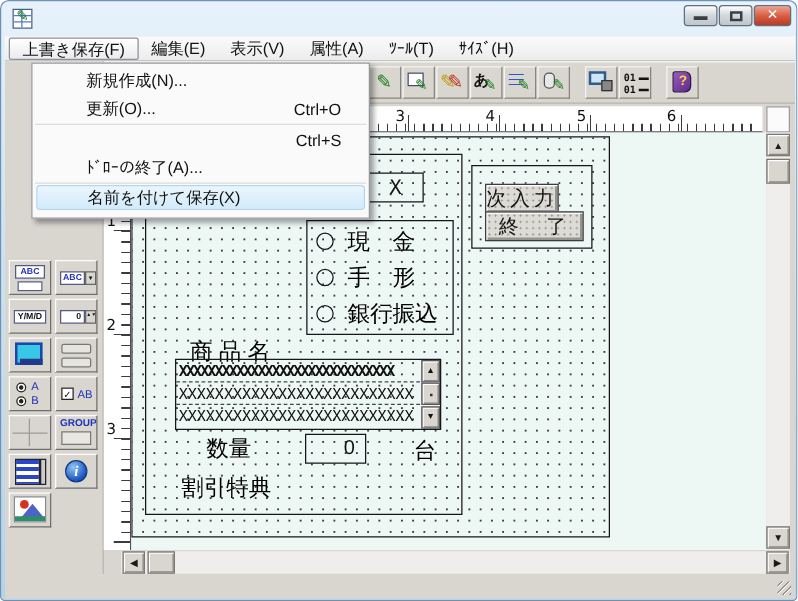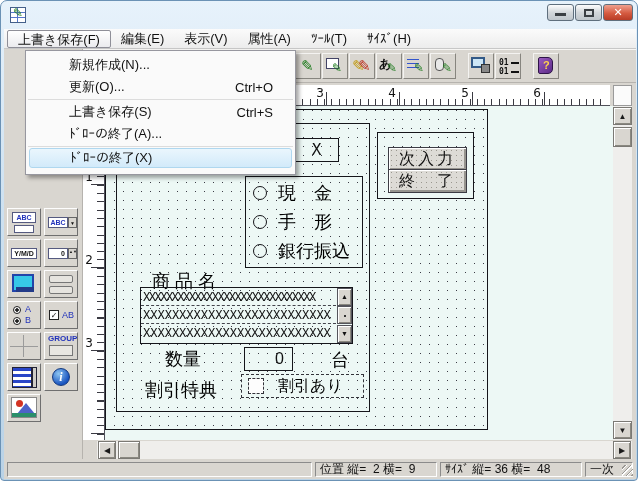--- a/index.html
+++ b/index.html
@@ -264,81 +264,71 @@
     <span class="abs jp" style="left:173px;top:77px">現　金</span>
     <div class="abs radio" style="left:148px;top:109px"></div>
     <span class="abs jp" style="left:173px;top:106px">手　形</span>
     <div class="abs radio" style="left:148px;top:138px"></div>
     <span class="abs jp" style="left:173px;top:135px">銀行振込</span>
 
     <span class="abs jp" style="left:47px;top:165px">商 品 名</span>
 
     <div class="abs blk" style="left:35px;top:181px;width:213px;height:57px">
       <div style="position:absolute;left:0;top:0;right:16px">
-        <div class="xrow" style="font-weight:normal;letter-spacing:-1.5px">XXXXXXXXXXXXXXXXXXXXXXXXXXXXXX</div>
+        <div class="xrow" style="font-weight:bold;letter-spacing:-1.5px">XXXXXXXXXXXXXXXXXXXXXXXXXXXXXX</div>
         <div class="xrow">XXXXXXXXXXXXXXXXXXXXXXXXXX</div>
         <div class="xrow" style="border-bottom:none">XXXXXXXXXXXXXXXXXXXXXXXXXX</div>
       </div>
       <div class="lsb" style="right:0;top:0"><span>▲</span></div>
       <div class="lsb" style="right:0;top:18px">
           <div style="position:absolute;left:6px;top:8px;width:2px;height:2px;background:#333"></div>
         </div>
       <div class="lsb" style="right:0;top:37px"><span>▼</span></div>
     </div>
 
     <span class="abs jp" style="left:60px;top:243px">数量</span>
     <div class="abs blk" style="left:139px;top:241px;width:49px;height:24px;text-align:right;font-size:16px;line-height:22px;padding-right:8px">0</div>
     <span class="abs jp" style="left:226px;top:244px">台</span>
 
     <span class="abs jp" style="left:40px;top:274px">割引特典</span>
-    <div class="abs dash" style="left:136px;top:268px;width:123px;height:24px">
-      <div class="dash" style="position:absolute;left:6px;top:3px;width:16px;height:16px;background:#fdfdfd"></div>
-      <span class="jp" style="position:absolute;left:36px;top:1px;font-size:16px">割引あり</span>
-    </div>
 
     <div class="abs blk" style="left:272px;top:26px;width:97px;height:67px">
-      <div class="fbtn" style="position:absolute;left:10px;top:14px;width:79px;height:24px">次入力</div>
+      <div class="fbtn" style="position:absolute;left:10px;top:14px;width:59px;height:24px">次入力</div>
       <div class="fbtn" style="position:absolute;left:10px;top:36px;width:79px;height:24px">終　了</div>
     </div>
   </div>
 
   <div class="abs" style="left:612px;top:84px;width:19px;height:21px;background:#fbfbfb;border:1px solid #9a9a9a"></div>
   <div class="abs strack" style="left:612px;top:105px;width:19px;height:334px">
     <div class="sbtn" style="position:absolute;left:0;top:1px;width:19px;height:18px;line-height:17px"><span>▲</span></div>
     <div class="sbtn" style="position:absolute;left:0;top:21px;width:19px;height:20px"></div>
     <div class="sbtn" style="position:absolute;left:0;bottom:1px;width:19px;height:18px;line-height:17px"><span>▼</span></div>
   </div>
 
   <div class="abs strack" style="left:96px;top:440px;width:535px;height:18px">
     <div class="sbtn" style="position:absolute;left:1px;top:0;width:18px;height:18px;line-height:17px"><span>◀</span></div>
     <div class="sbtn" style="position:absolute;left:21px;top:0;width:22px;height:18px"></div>
     <div class="sbtn" style="position:absolute;right:1px;top:0;width:18px;height:18px;line-height:17px"><span>▶</span></div>
   </div>
 
-  <div class="abs statusbar">
-    <div class="sp" style="flex:1"></div>
-    <div class="sp" style="width:122px">位置 縦=  2 横=  9</div>
-    <div class="sp" style="width:142px">ｻｲｽﾞ 縦= 36 横=  48</div>
-    <div class="sp" style="width:48px">一次</div>
-  </div>
   <div class="grip"></div>
 
   <div class="abs popup">
     <div class="pitem">
       <span>新規作成(N)...</span><span class="pshort"></span>
     </div>
     <div class="pitem">
       <span>更新(O)...</span><span class="pshort">Ctrl+O</span>
     </div>
     <div class="psep"></div>
     <div class="pitem">
-      <span>上書き保存(S)</span><span class="pshort">Ctrl+S</span>
+      <span class="pshort">Ctrl+S</span>
     </div>
     <div class="pitem">
       <span>ﾄﾞﾛｰの終了(A)...</span><span class="pshort"></span>
     </div>
     <div class="psep"></div>
     <div class="pitem psel">
-      <span>ﾄﾞﾛｰの終了(X)</span><span class="pshort"></span>
+      <span>名前を付けて保存(X)</span><span class="pshort"></span>
     </div>
   </div>
 
 </div>
 
 </body></html>

